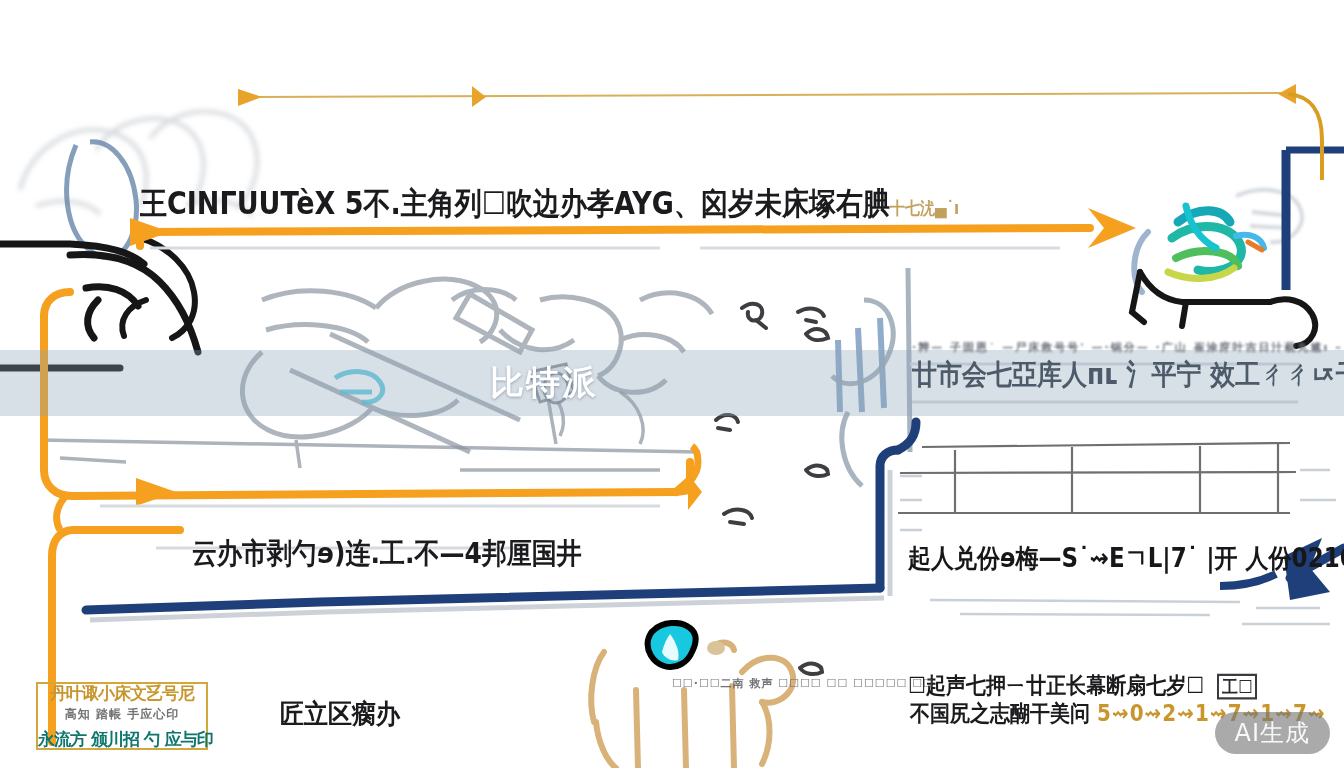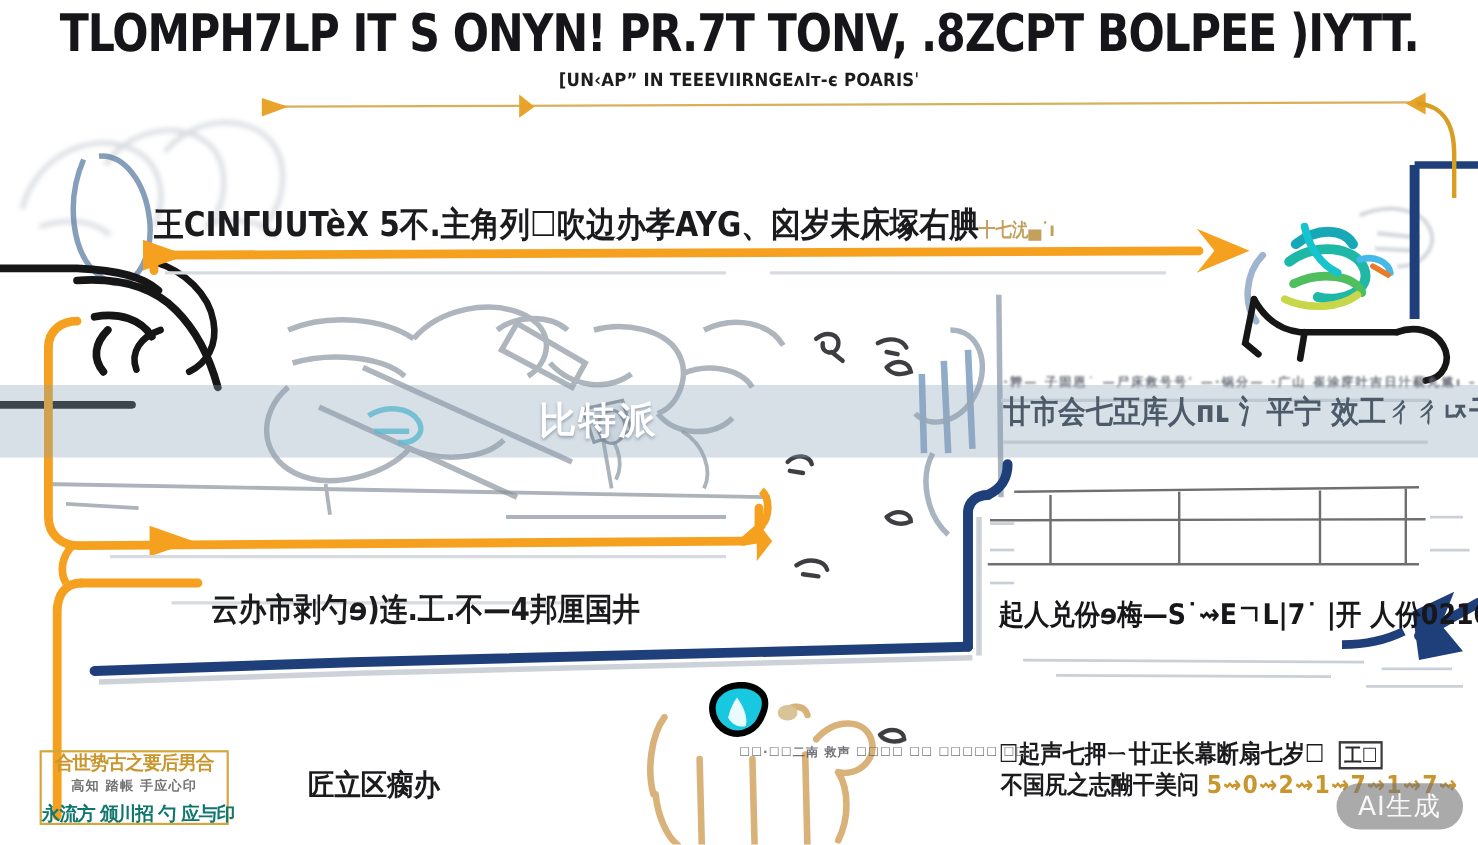--- a/index.html
+++ b/index.html
@@ -327,24 +327,20 @@
       <path d="M150,248 L660,248"></path>
       <path d="M700,248 L1060,248"></path>
       <path d="M100,506 L660,506"></path>
       <path d="M156,548 L520,548"></path>
       <path d="M910,364 L1300,364"></path>
       <path d="M912,402 L1298,402"></path>
     </g>
 
   </svg>
 
-  <div class="title-block">
-    <div class="title-main">TLOMPH7LP IT S ONYN! PR.7T TONV, .8ZCPT BOLPEE )IYTT.</div>
-    <div class="title-sub">[UN‹APˮ IN TEEEVIIRNGEʌIт-є POARISˈ</div>
-  </div>
 
   <div class="cap cap-a">
     <span>王CINΓUUTèX 5不.主角列☐吹边办孝AYG、囟岁未床塚右腆</span><span class="tail">十七沋▄˙ı</span>
   </div>
 
   <div class="cap cap-b">云办市剥勺ɘ)连.工.不—4邦厘国井</div>
 
   <div class="cap-blurline cap-band-top">·亸— 子固恩˙ —尸床救号号ˈ —·锅分— ·广山 崔涂庌叶吉日汁藐丸尴ı – – 丹叶诹小床文乥号尼◦</div>
   <div class="cap-band-main">廿市会七亞库人пʟ 氵平宁 效工ㄔㄔㄵ干古干尸臀屹|</div>
 
@@ -357,21 +353,21 @@
 
   <div class="cap cap-d" style="top:700px;">
     <span>不国尻之志醐干美问</span>
     <span class="gold">5⇝0⇝2⇝1⇝7⇝1⇝7⇝</span>
   </div>
 
   <div class="cap cap-f">☐☐·☐☐二南 救声  ☐☐☐☐ ☐☐  ☐☐☐☐☐ ☐☐</div>
   <div class="cap" style="left:280px;top:698px;font-size:24px;transform:scaleY(1.12);">匠立区瘸办</div>
 
   <div class="stamp">
-    <div class="row r1">合世势古之要后男合</div>
+    <div class="row r1">丹叶诹小床文乥号尼</div>
     <div class="row r2">高知  踏帳   手应心印</div>
     <div class="row r3">永流方 颁川招 勺 应与印</div>
   </div>
 
   <svg class="blob" viewBox="0 0 62 52" xmlns="http://www.w3.org/2000/svg">
     <path d="M14,10 C22,2 40,0 50,8 C58,14 56,24 52,32 C48,42 36,50 24,46 C12,42 6,30 8,20 C9,16 11,12 14,10 Z" fill="#17c8e0" stroke="#000000" stroke-width="6" stroke-linejoin="round"></path>
     <path d="M30,14 C36,22 40,32 38,40 C32,42 24,38 22,32 C24,24 27,18 30,14 Z" fill="#e8fbff"></path>
   </svg>
 
   <div class="wm-band"></div>

